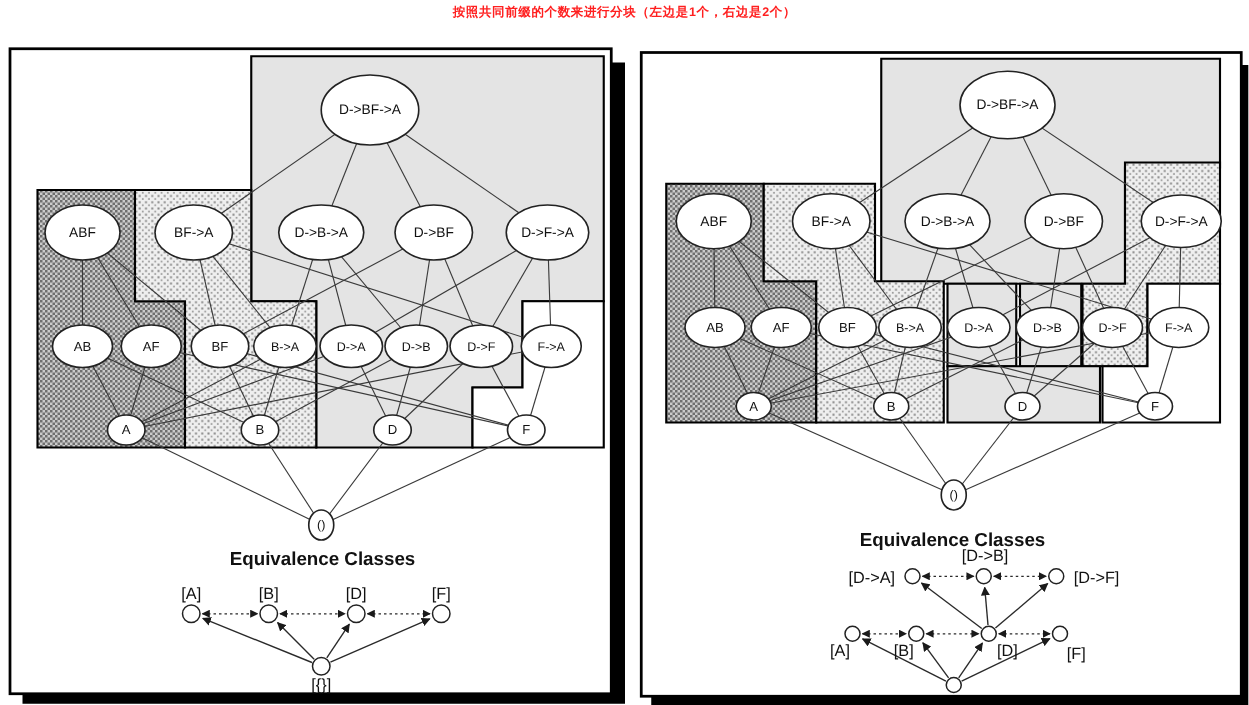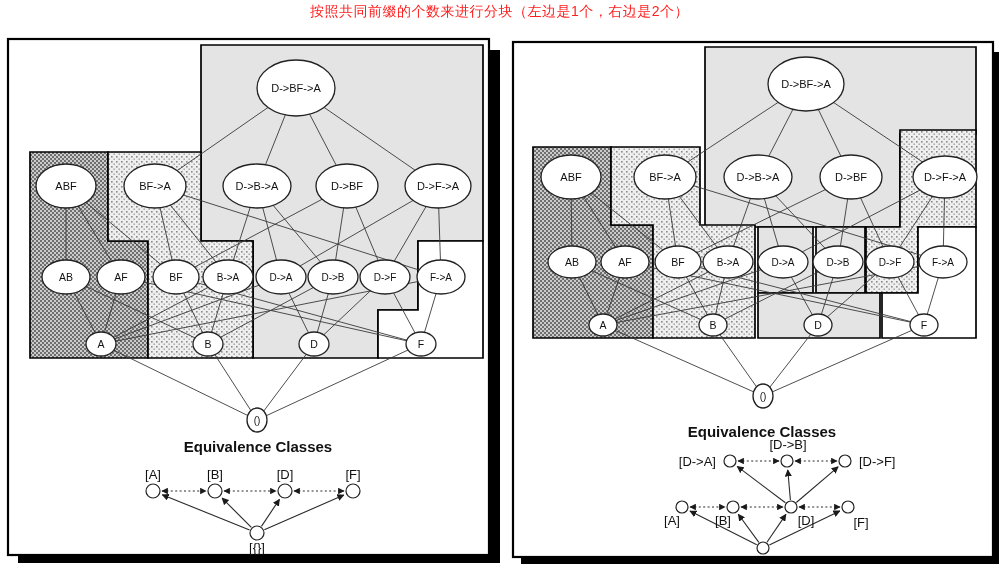--- a/index.html
+++ b/index.html
@@ -1,19 +1,19 @@
 <!DOCTYPE html>
 <html><head>
 <meta charset="utf-8">
 <style>
   html,body{margin:0;padding:0;background:#ffffff;}
   .stage{position:relative;width:999px;height:564px;background:#ffffff;
          font-family:"Liberation Sans",sans-serif;overflow:hidden;}
   .fig-title{position:absolute;top:3px;left:0;width:100%;text-align:center;
-             font-size:14px;letter-spacing:.5px;}
+             font-size:10px;letter-spacing:.5px;font-weight:bold;}
   svg{position:absolute;left:0;top:0;}
   svg text{font-family:"Liberation Sans",sans-serif;fill:#111;}
 </style>
 </head>
 <body>
 
 <div class="stage">
   <div class="fig-title" style="color: rgb(255, 31, 31);">按照共同前缀的个数来进行分块（左边是1个，右边是2个）</div>
   <svg id="diagram" width="999" height="564" viewBox="0 0 999 564" xmlns="http://www.w3.org/2000/svg">
     <defs>

